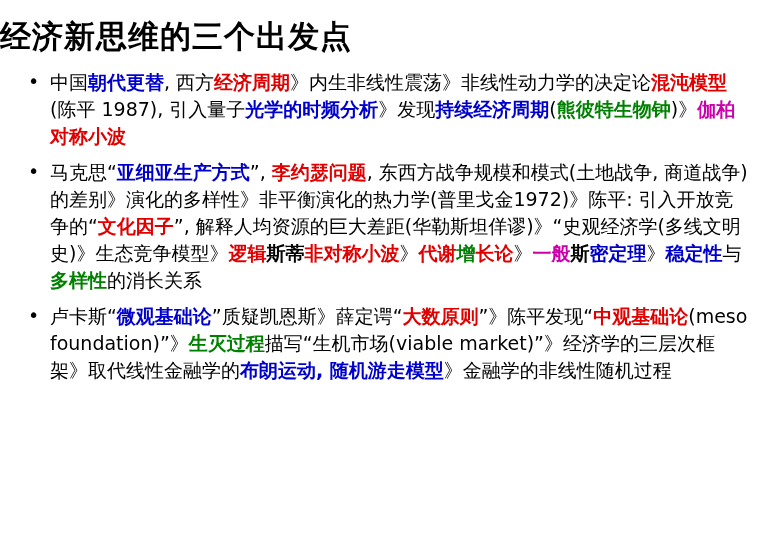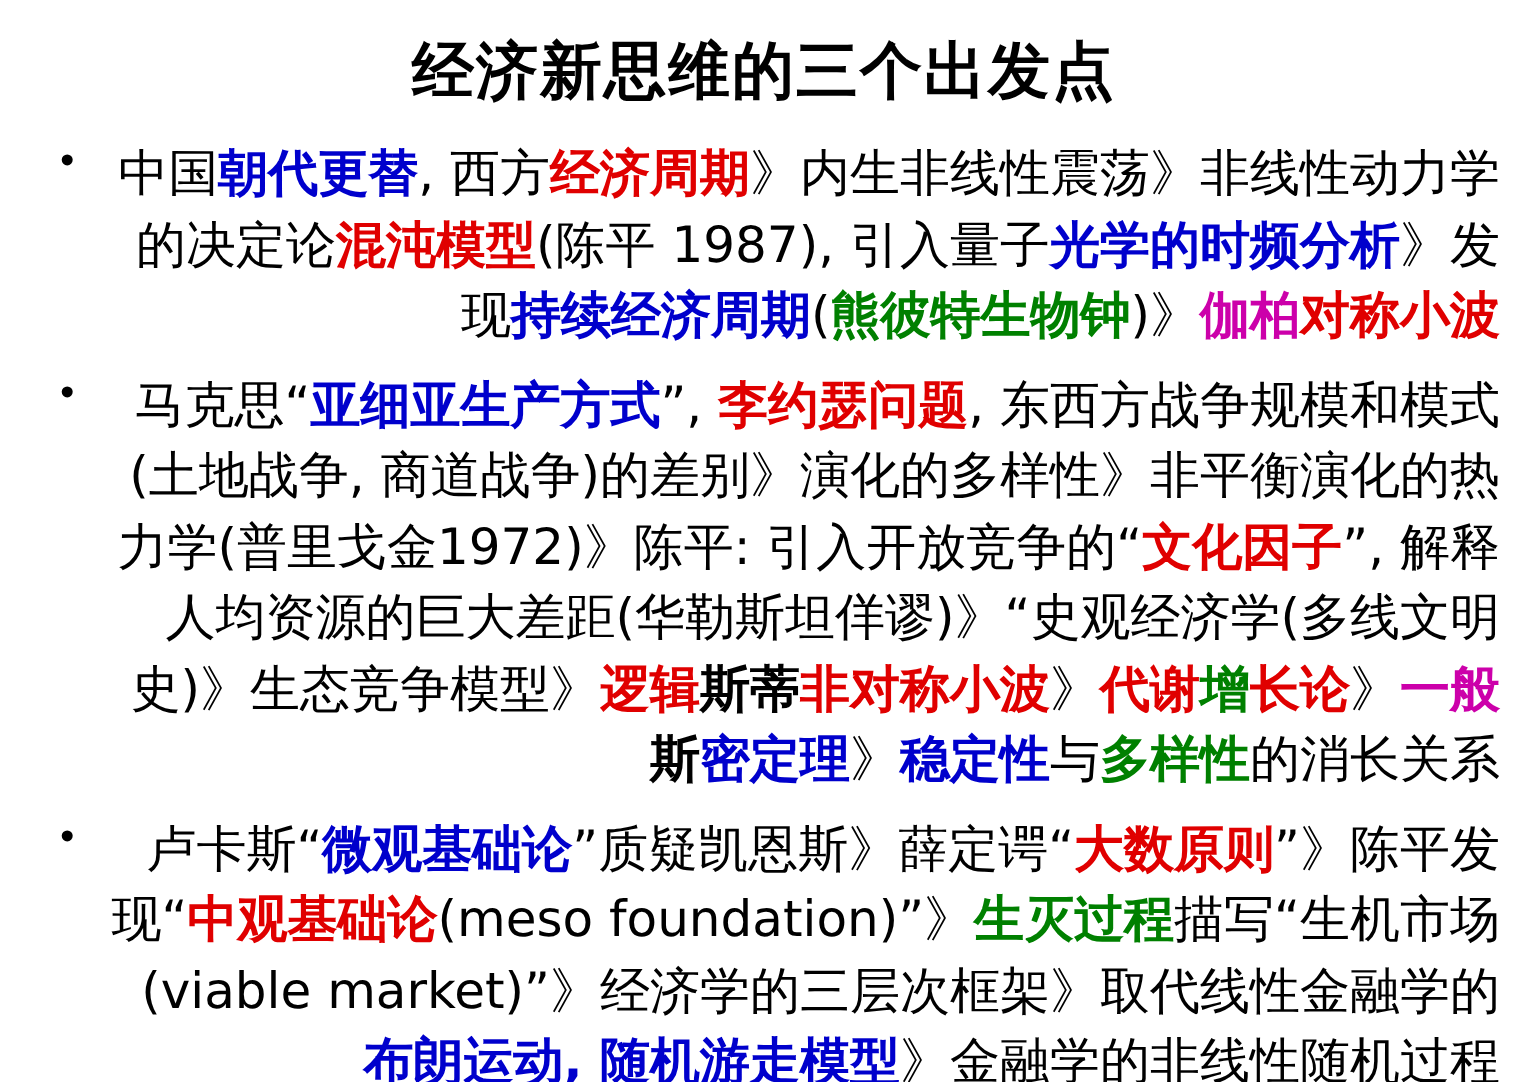--- a/index.html
+++ b/index.html
@@ -13,41 +13,41 @@
     font-family: "DejaVu Sans", "Liberation Sans", sans-serif;
     overflow: hidden;
   }
   .slide {
     position: relative;
     width: 764px;
     height: 541px;
     box-sizing: border-box;
   }
   .slide-title {
-    text-align: center;
+    text-align: left;
     font-size: 31px;
     font-weight: bold;
     color: #000000;
     letter-spacing: 1px;
     margin: 18px 0 14px 0;
     line-height: 1.2;
   }
   .bullets {
     margin: 0;
     padding: 0 14px 0 26px;
     list-style: none;
   }
   .bullet {
     position: relative;
-    font-size: 25px;
+    font-size: 19px;
     line-height: 1.42;
     color: #000000;
     margin-bottom: 9px;
     padding-left: 24px;
-    text-align: right;
+    text-align: left;
   }
   .bullet::before {
     content: "\2022";
     position: absolute;
     left: 2px;
     top: -1px;
     font-size: 19px;
     color: #000000;
   }
   .b { font-weight: bold; }

